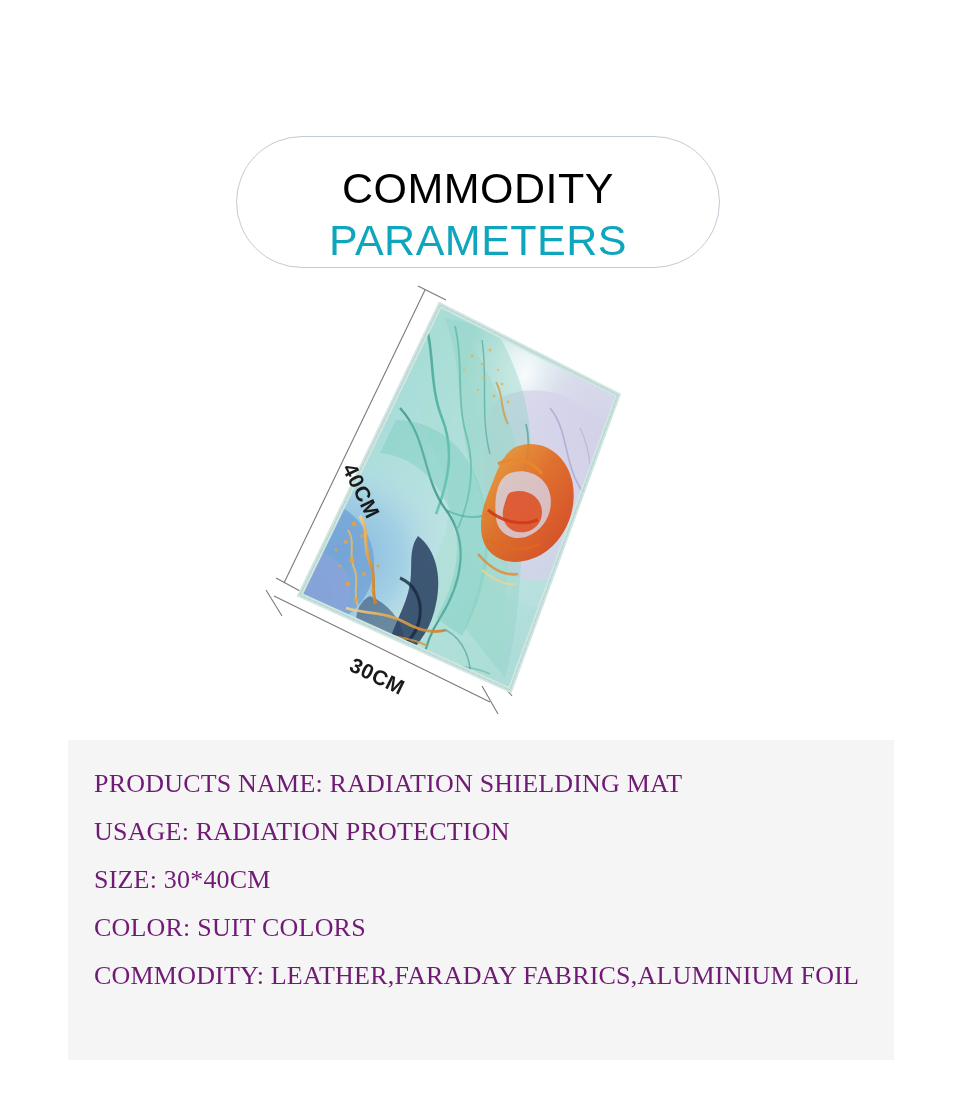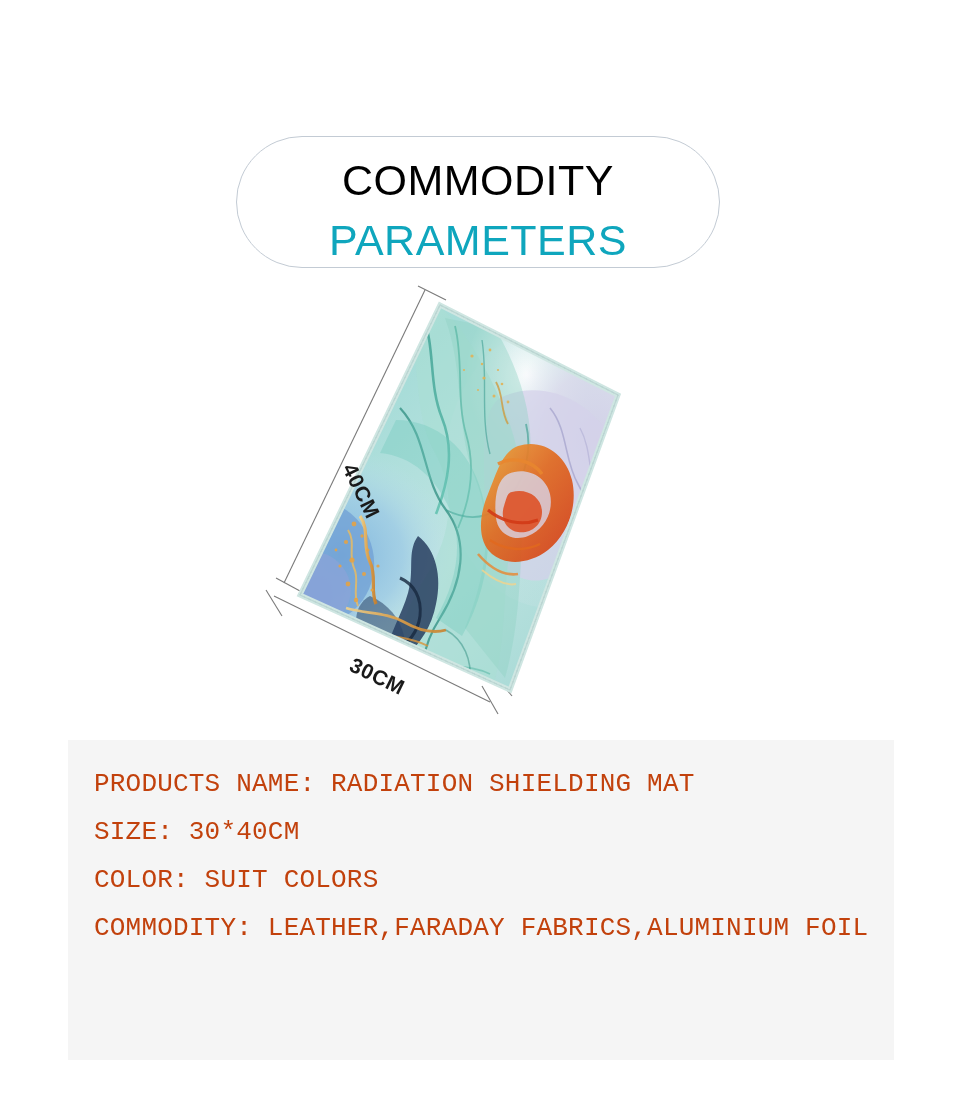--- a/index.html
+++ b/index.html
@@ -41,21 +41,20 @@
     white-space: nowrap;
   }
   #header-banner .line2 {
     font-size: 43px;
     line-height: 54px;
     letter-spacing: 0.5px;
     color: #0fa6bd;
     font-weight: 400;
     font-family: "Liberation Sans", sans-serif;
     white-space: nowrap;
-    margin-top: 8px;
   }
 
   
   #product-figure {
     position: absolute;
     left: 250px;
     top: 278px;
     width: 430px;
     height: 445px;
   }
@@ -79,24 +78,24 @@
     background: #f5f5f5;
     box-sizing: border-box;
     padding: 20px 0 0 26px;
   }
   #spec-list {
     list-style: none;
     margin: 0;
     padding: 0;
   }
   #spec-list li {
-    font-family: Liberation Mono, monospace;
+    font-family: Liberation Serif, serif;
     font-size: 26px;
     line-height: 48px;
-    color: #c2410c;
+    color: #701a75;
     letter-spacing: 0.2px;
     white-space: nowrap;
   }
 </style>
 </head>
 <body>
 
 <div id="header-banner">
   <div class="line1">COMMODITY</div>
   <div class="line2">PARAMETERS</div>
@@ -257,17 +256,18 @@
     <polygon points="190,27 368,117 260,412 50,317" fill="none" stroke="#bcd6d3" stroke-width="1.1"></polygon>
 
     <text class="dim-label" x="92" y="190" transform="rotate(64 92 190)">40CM</text>
     <text class="dim-label" x="98" y="392" transform="rotate(26 98 392)">30CM</text>
   </svg>
 </div>
 
 <div id="spec-panel">
   <ul id="spec-list">
     <li>PRODUCTS NAME: RADIATION SHIELDING MAT</li>
+    <li>USAGE: RADIATION PROTECTION</li>
     <li>SIZE: 30*40CM</li>
     <li>COLOR: SUIT COLORS</li>
     <li>COMMODITY: LEATHER,FARADAY FABRICS,ALUMINIUM FOIL</li>
   </ul>
 </div>
 
 </body></html>

